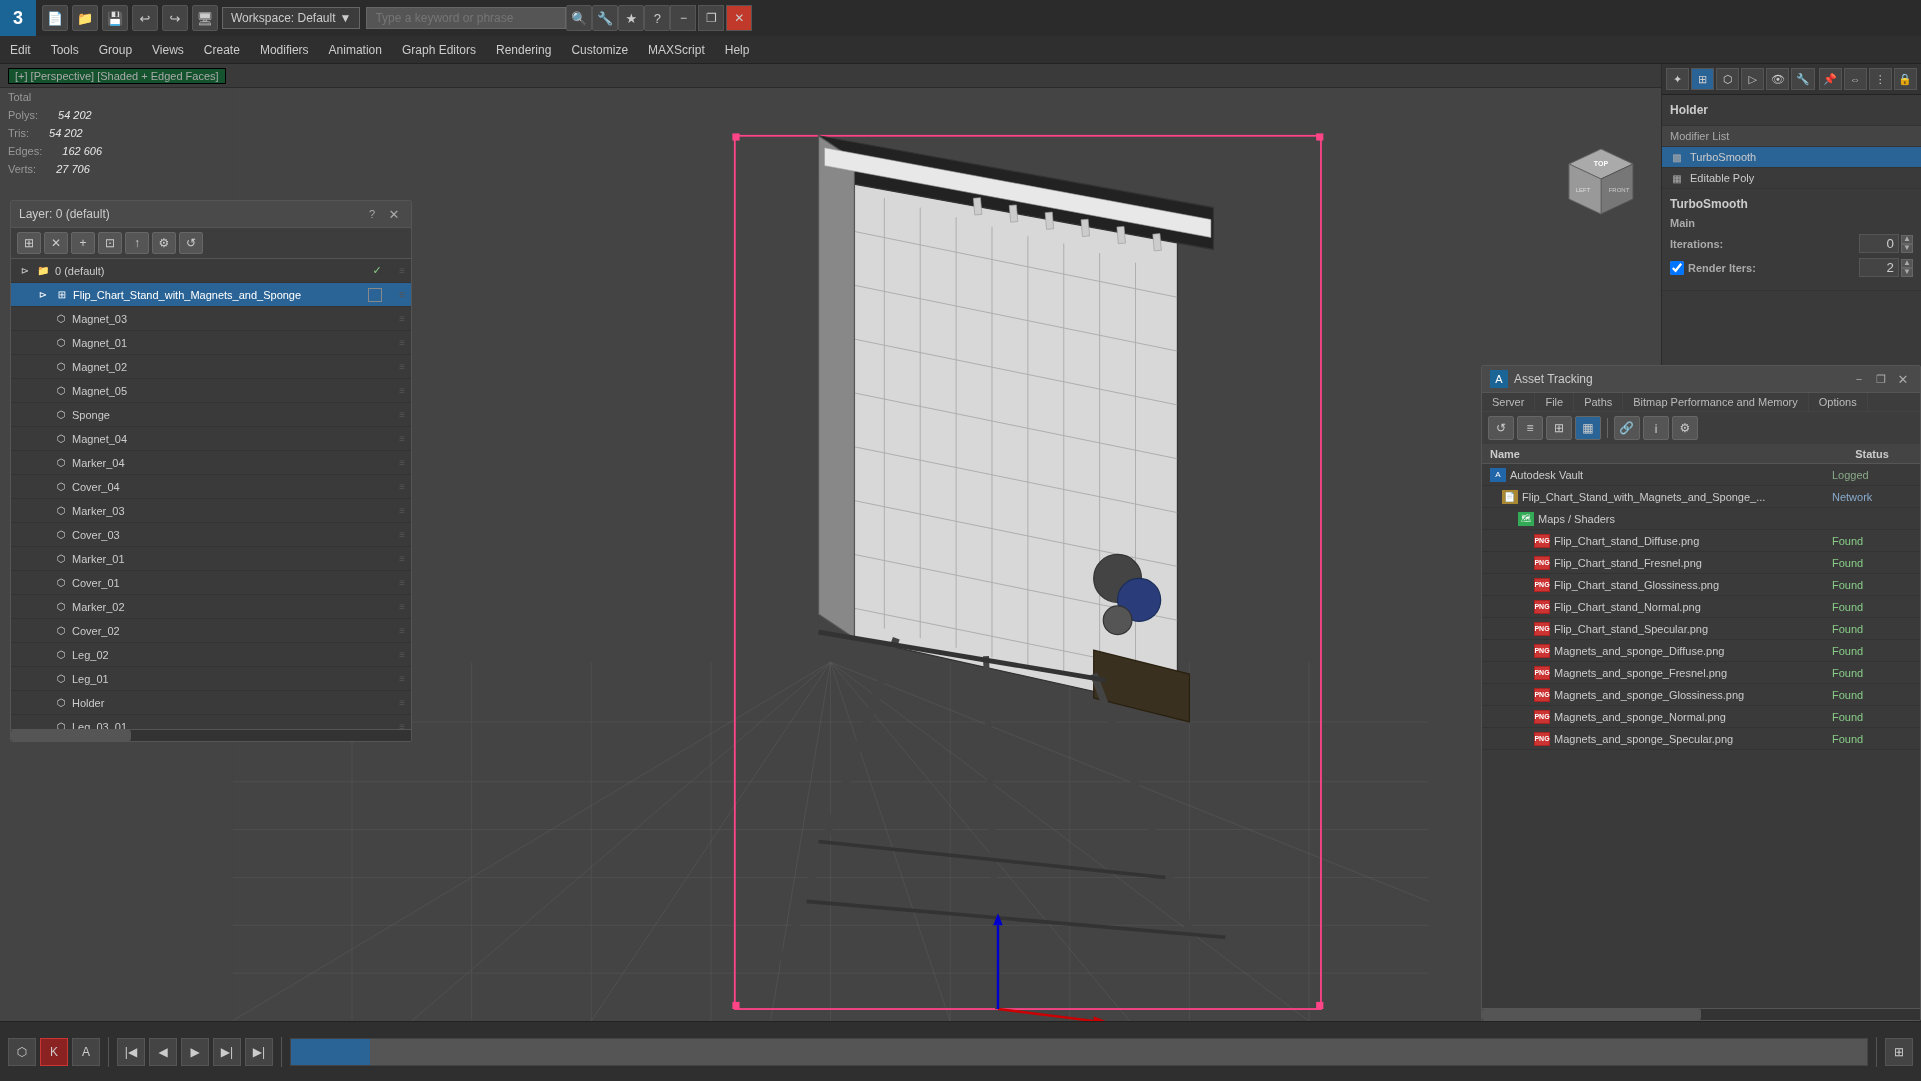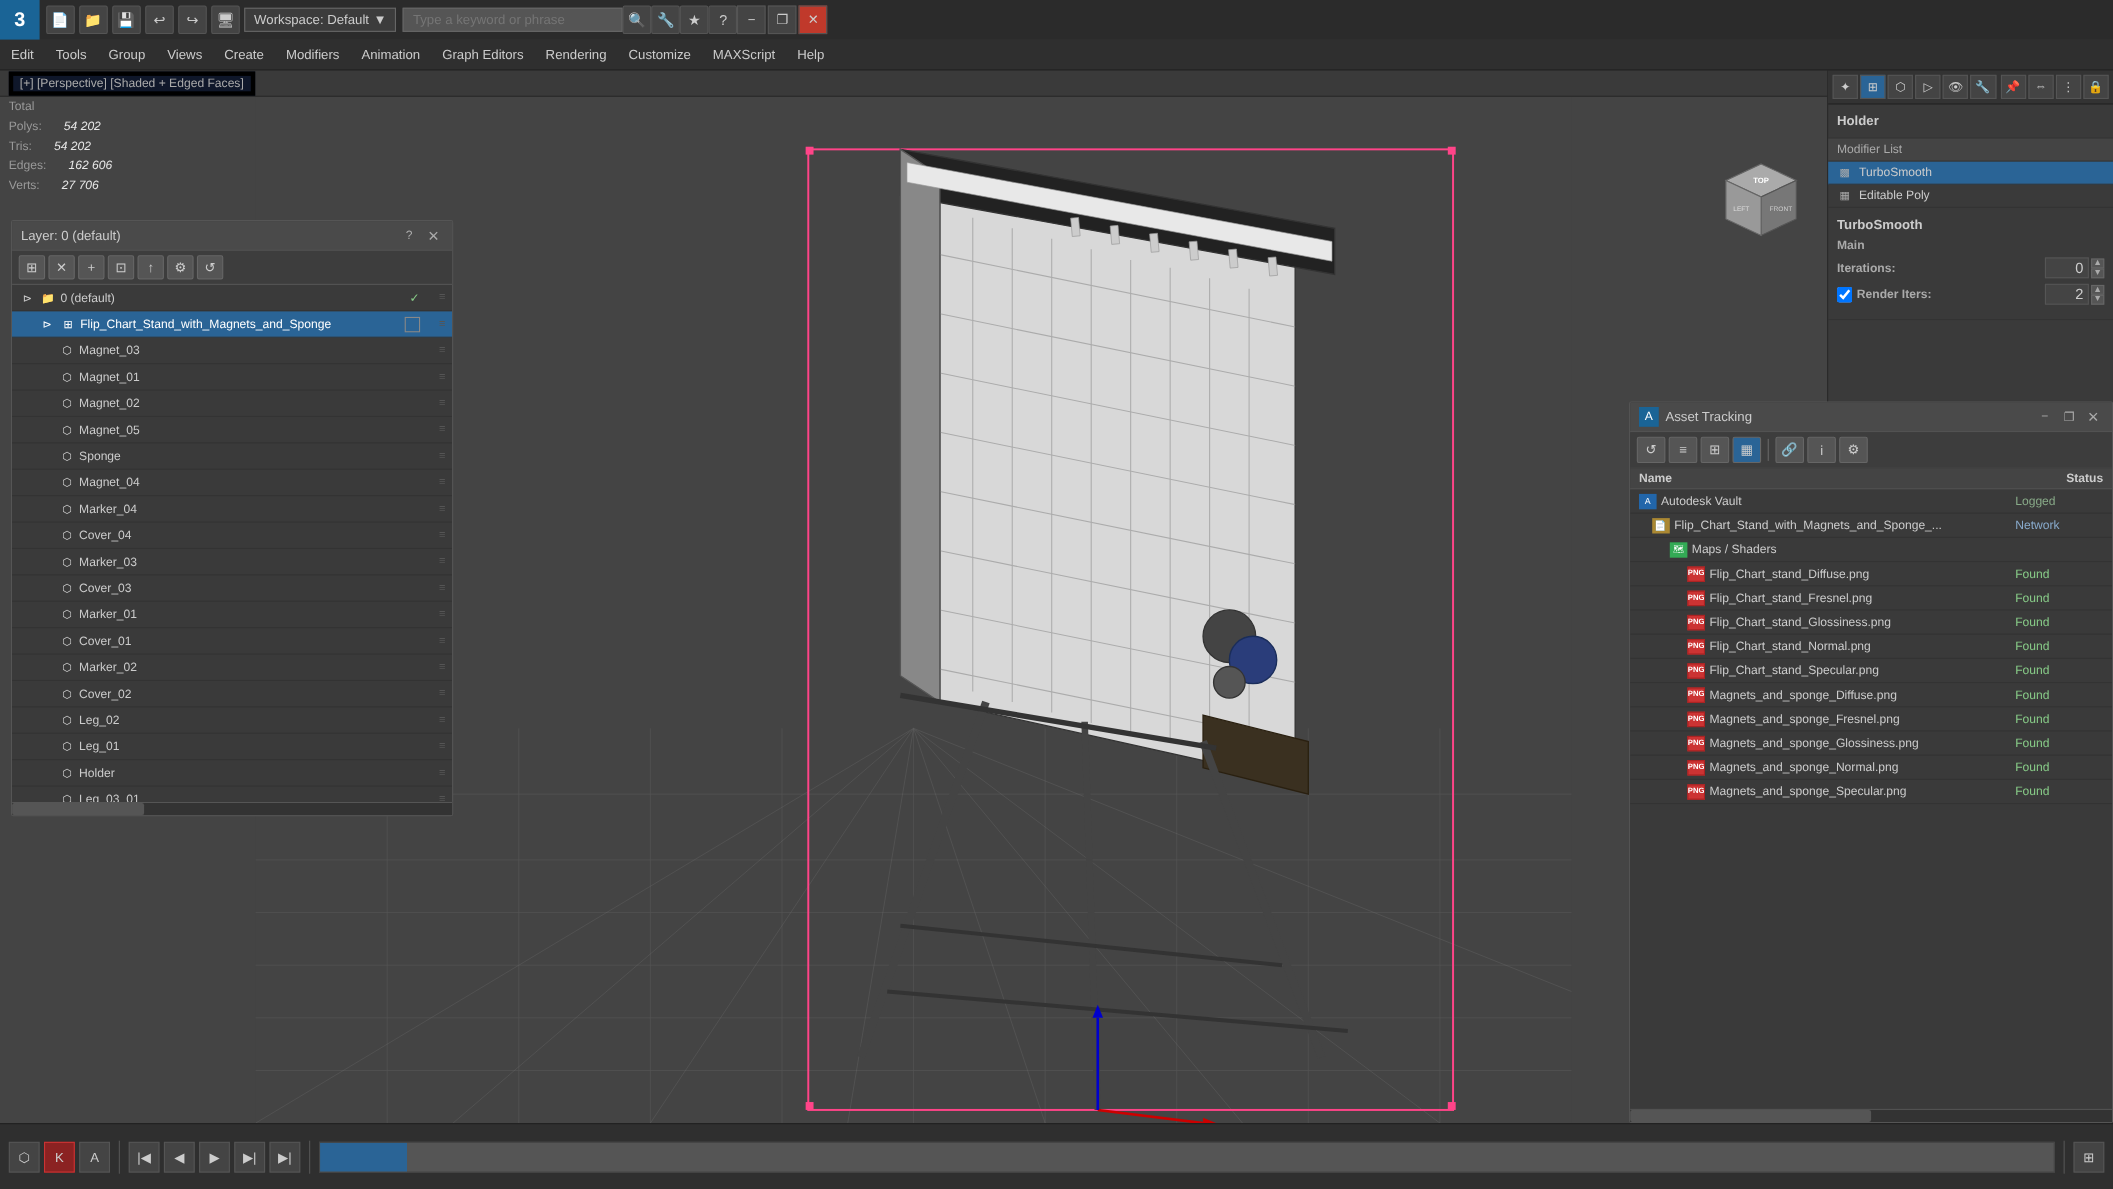--- a/index.html
+++ b/index.html
@@ -105,24 +105,24 @@
       top: 64px; left: 0; right: 260px;
       height: 24px;
       background: #3a3a3a;
       display: flex; align-items: center;
       padding: 0 8px;
       font-size: 11px; color: #aaa;
       border-bottom: 1px solid #2a2a2a;
       z-index: 98;
     }
     .viewport-label {
-      background: #0f172a;
+      background: #14532d;
       padding: 1px 6px;
       margin-right: 4px;
-      border: 4px solid #000000;
+      border: 1px solid #000000;
       font-size: 11px;
     }
 
     
     #stats-panel {
       position: absolute;
       top: 88px; left: 8px;
       background: transparent;
       font-size: 11px;
       color: #bbb;
@@ -407,21 +407,21 @@
     #asset-columns {
       display: flex;
       padding: 3px 8px;
       font-size: 11px; font-weight: bold;
       color: #ccc;
       background: #444;
       border-bottom: 1px solid #555;
       flex-shrink: 0;
     }
     .asset-col-name { flex: 1; }
-    .asset-col-status { width: 80px; text-align: right; }
+    .asset-col-status { width: 80px; text-align: center; }
     #asset-list {
       flex: 1;
       overflow-y: auto;
       background: #3a3a3a;
     }
     .asset-row {
       display: flex; align-items: center;
       padding: 2px 8px;
       font-size: 11px; color: #ccc;
       border-bottom: 1px solid #333;
@@ -896,20 +896,27 @@
 <div id="asset-panel">
   <div id="asset-header">
     <div id="asset-title">
       <div class="asset-title-icon">A</div>
       <span>Asset Tracking</span>
     </div>
     <div class="panel-btn">−</div>
     <div class="panel-btn">❐</div>
     <div class="panel-btn panel-close">✕</div>
   </div>
+  <div id="asset-menubar">
+    <div class="asset-menu-item">Server</div>
+    <div class="asset-menu-item">File</div>
+    <div class="asset-menu-item">Paths</div>
+    <div class="asset-menu-item">Bitmap Performance and Memory</div>
+    <div class="asset-menu-item">Options</div>
+  </div>
   <div id="asset-toolbar">
     <div class="asset-tb-btn">↺</div>
     <div class="asset-tb-btn">≡</div>
     <div class="asset-tb-btn">⊞</div>
     <div class="asset-tb-btn" style="background:#2a6496;">▦</div>
     <div class="asset-tb-sep"></div>
     <div class="asset-tb-btn">🔗</div>
     <div class="asset-tb-btn">ℹ</div>
     <div class="asset-tb-btn">⚙</div>
   </div>

